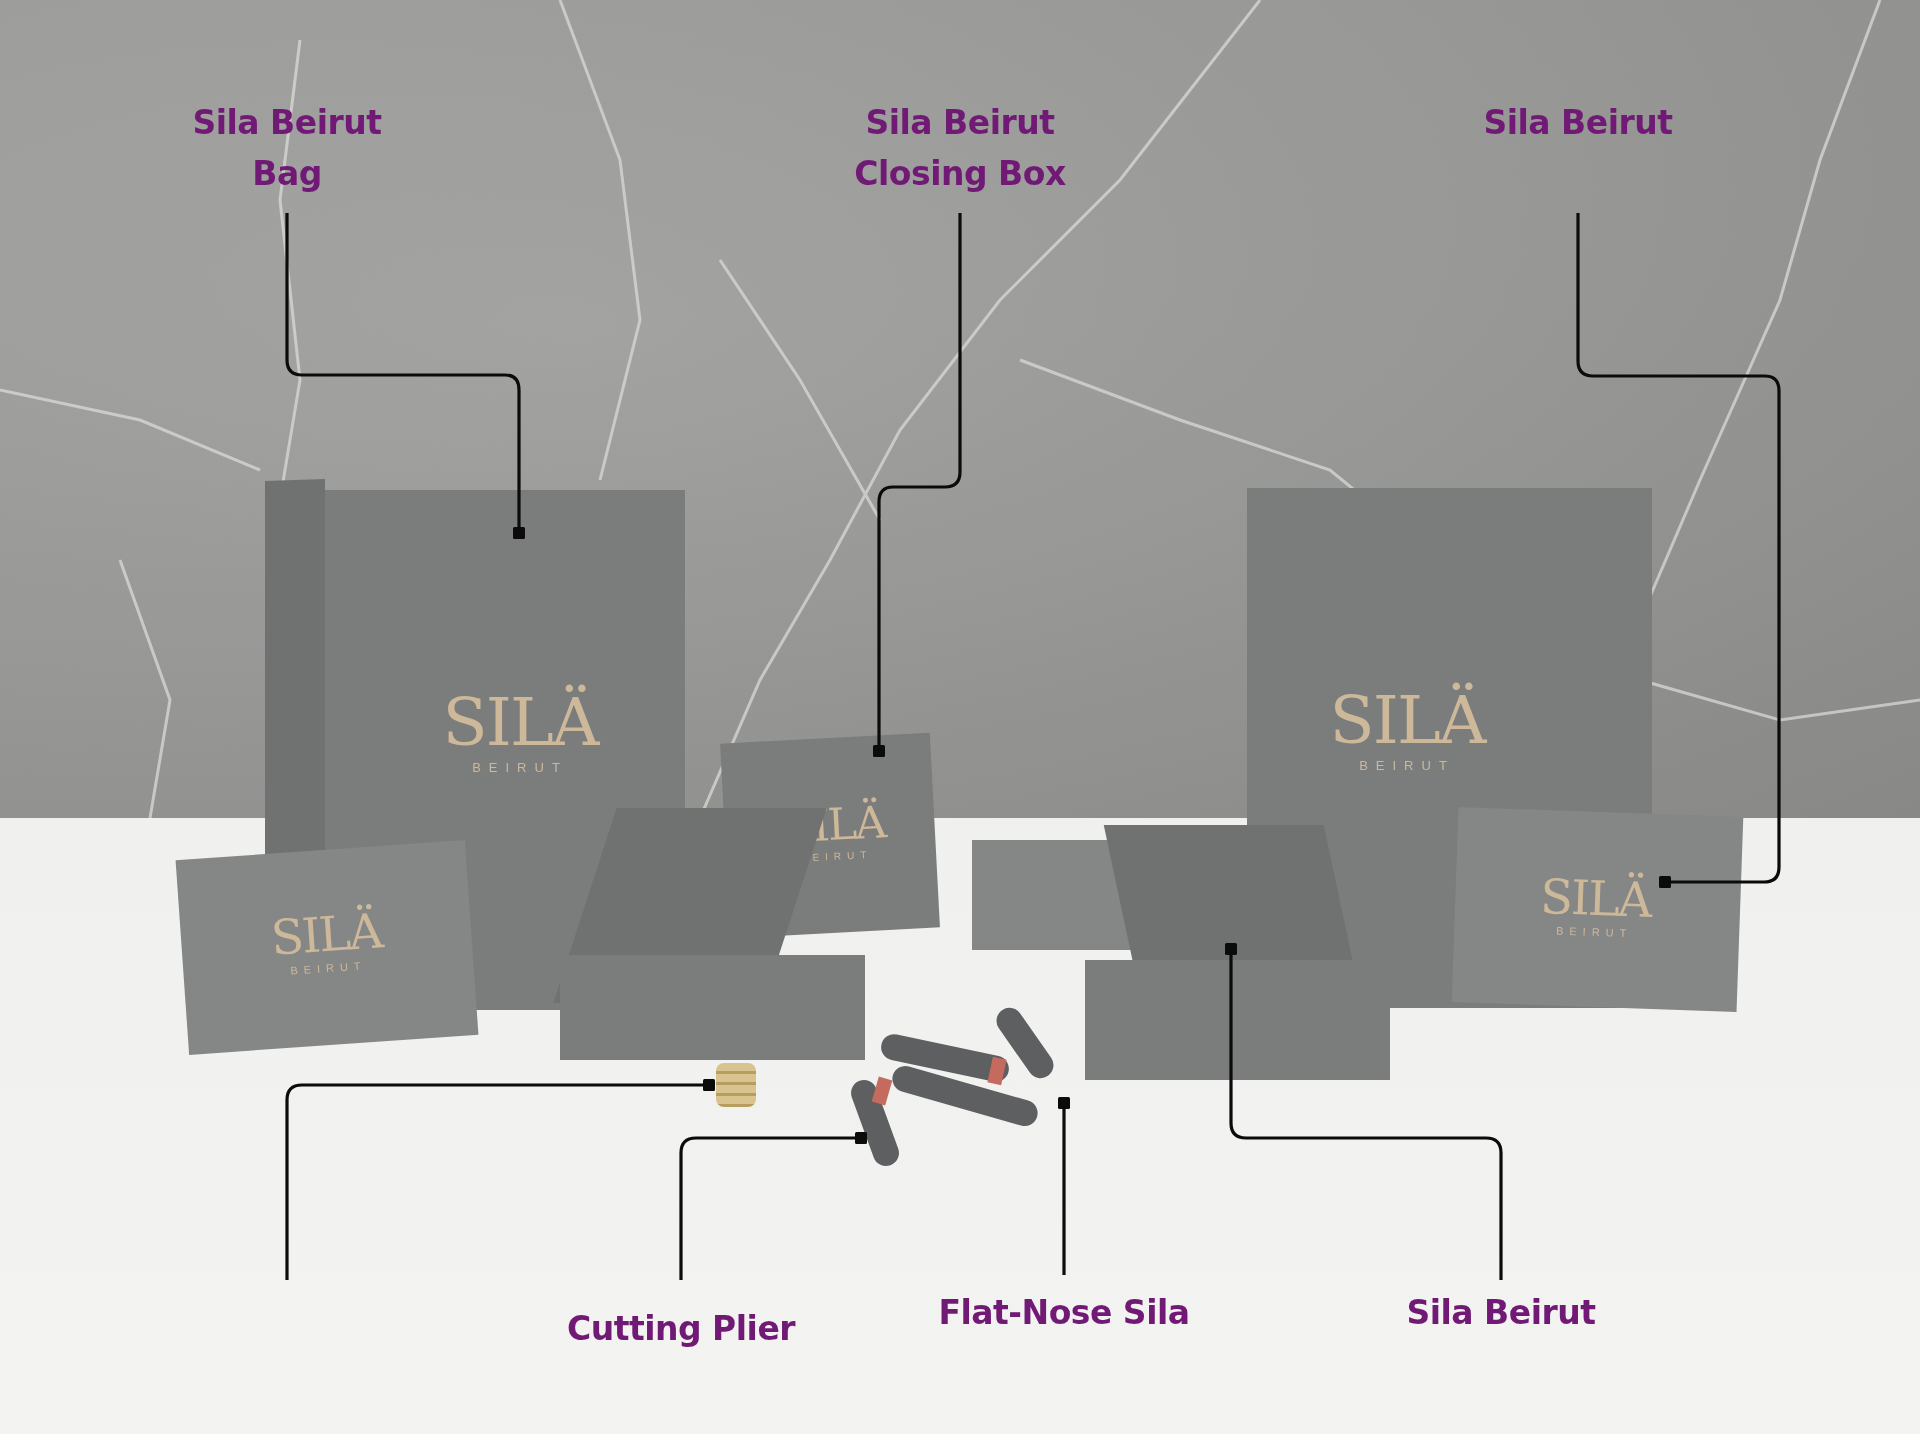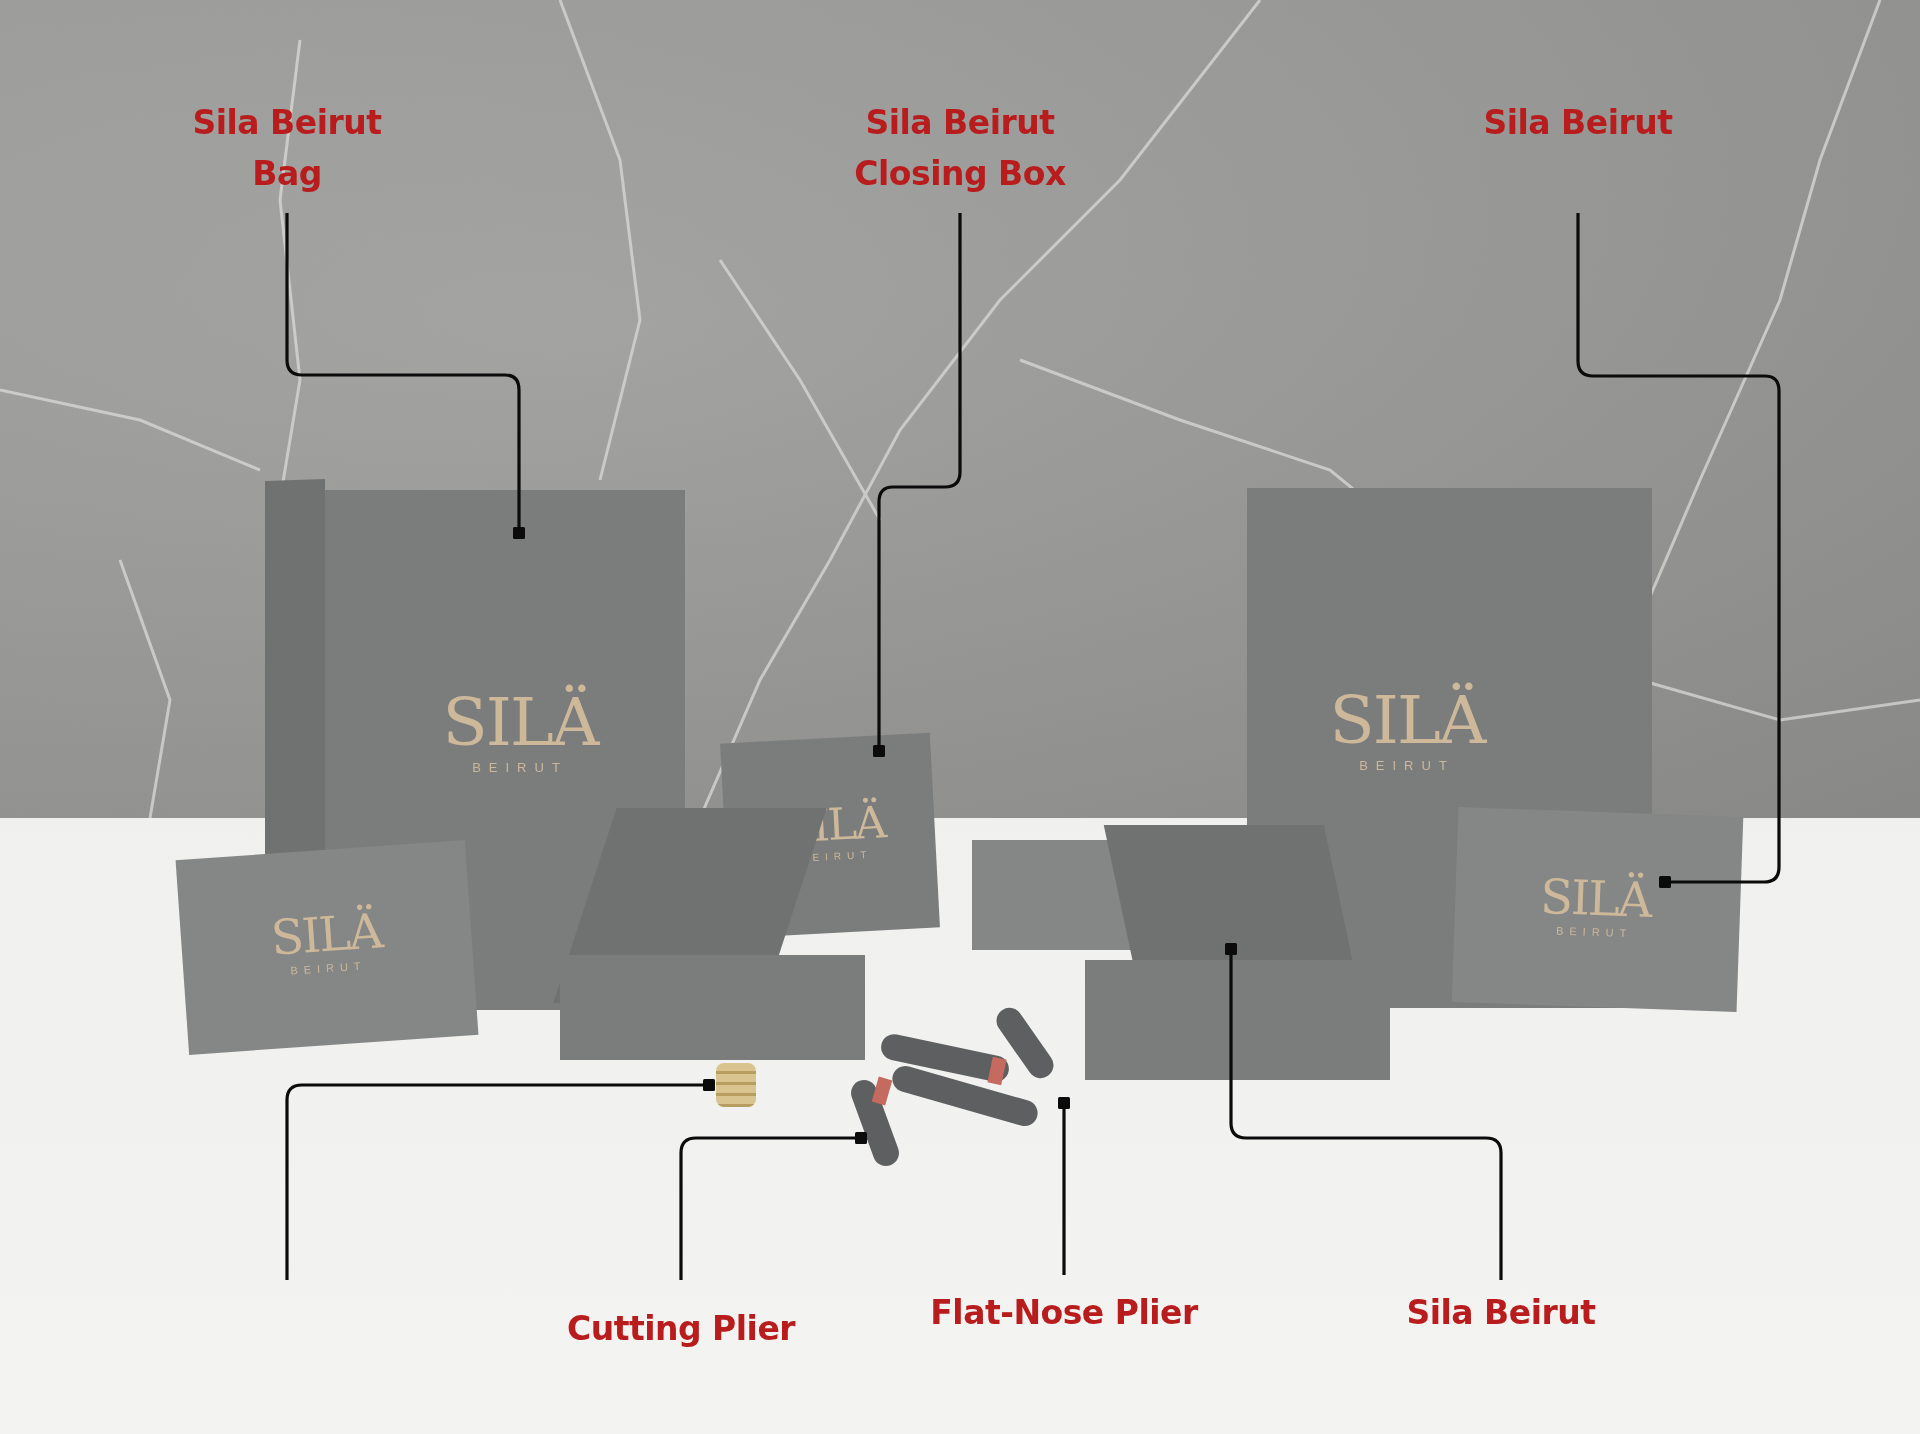--- a/index.html
+++ b/index.html
@@ -10,21 +10,21 @@
         linear-gradient(160deg, rgba(255,255,255,0.05) 0%, rgba(0,0,0,0.05) 100%),
         radial-gradient(ellipse at 30% 40%, #a3a4a1 0%, #979896 60%, #8f908e 100%);
     }
     .table { position:absolute; left:0; top:818px; width:1920px; height:616px; background:linear-gradient(#f0f0ef,#f3f3f2); }
     .obj { position:absolute; background:#7b7c7c; }
     .obj.dark { background:#707171; }
     .obj.light { background:#858686; }
     .logo { position:absolute; color:#cdb89a; text-align:center; font-family:"DejaVu Serif", serif; letter-spacing:-2px; }
     .logo .main { display:block; line-height:1; }
     .logo .sub { display:block; font-family:"Liberation Sans", sans-serif; letter-spacing:8px; font-size:13px; margin-top:4px; }
-    .label { position:absolute; transform:translateX(-50%); text-align:center; color:#b91c1c; font-family:"DejaVu Sans", sans-serif; font-weight:bold; font-size:33px; line-height:51px; white-space:nowrap; letter-spacing:-0.5px; }
+    .label { position:absolute; transform:translateX(-50%); text-align:center; color:#701a75; font-family:"DejaVu Sans", sans-serif; font-weight:bold; font-size:33px; line-height:51px; white-space:nowrap; letter-spacing:-0.5px; }
     svg.lines { position:absolute; left:0; top:0; }
     .ring { position:absolute; width:40px; height:44px; border-radius:8px; background:repeating-linear-gradient(#d9c48f 0 8px, #b79e5e 8px 11px); }
     .handle { position:absolute; height:26px; border-radius:14px; background:#5e5f60; }
     .band { position:absolute; width:14px; height:26px; background:#c56a5e; }
   </style>
 </head>
 <body>
 
 <div class="scene">
   <div class="wall">
@@ -128,17 +128,17 @@
 </div>
 <div class="label" style="left:1578px;top:97px;">
   <div>Sila Beirut</div>
 </div>
 <div class="label" style="left:287px;top:1287px;">
 </div>
 <div class="label" style="left:681px;top:1287px;margin-top:16px;">
   <div>Cutting Plier</div>
 </div>
 <div class="label" style="left:1064px;top:1287px;">
-  <div>Flat-Nose Plier</div>
+  <div>Flat-Nose Sila</div>
 </div>
 <div class="label" style="left:1501px;top:1287px;">
   <div>Sila Beirut</div>
 </div>
 
 </body></html>

